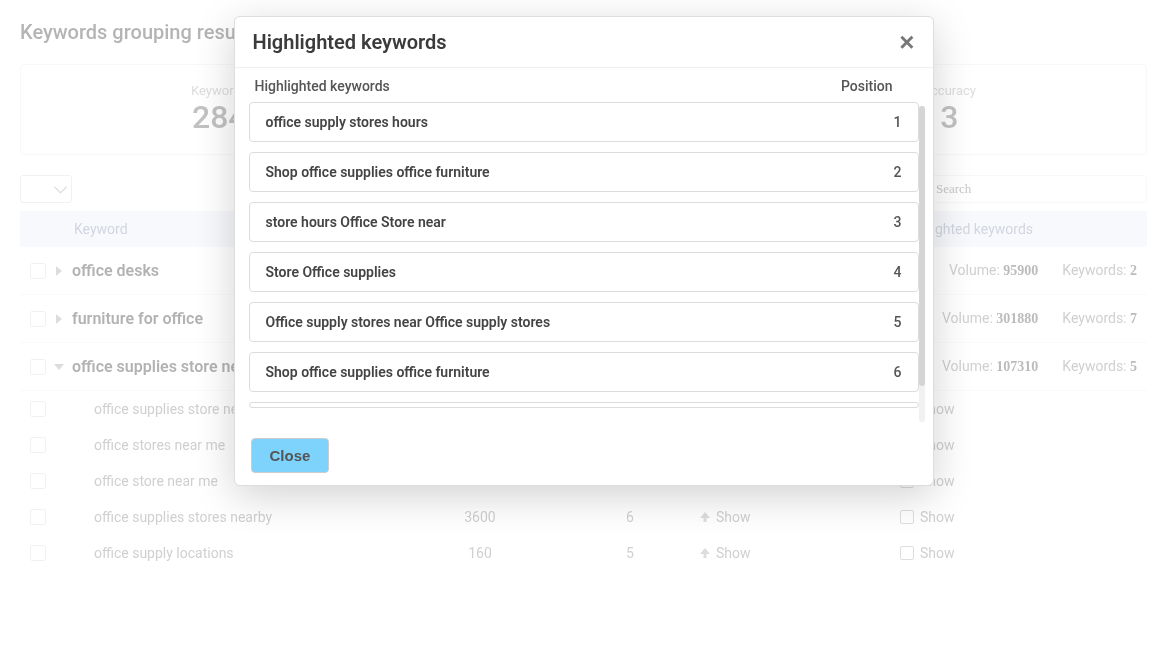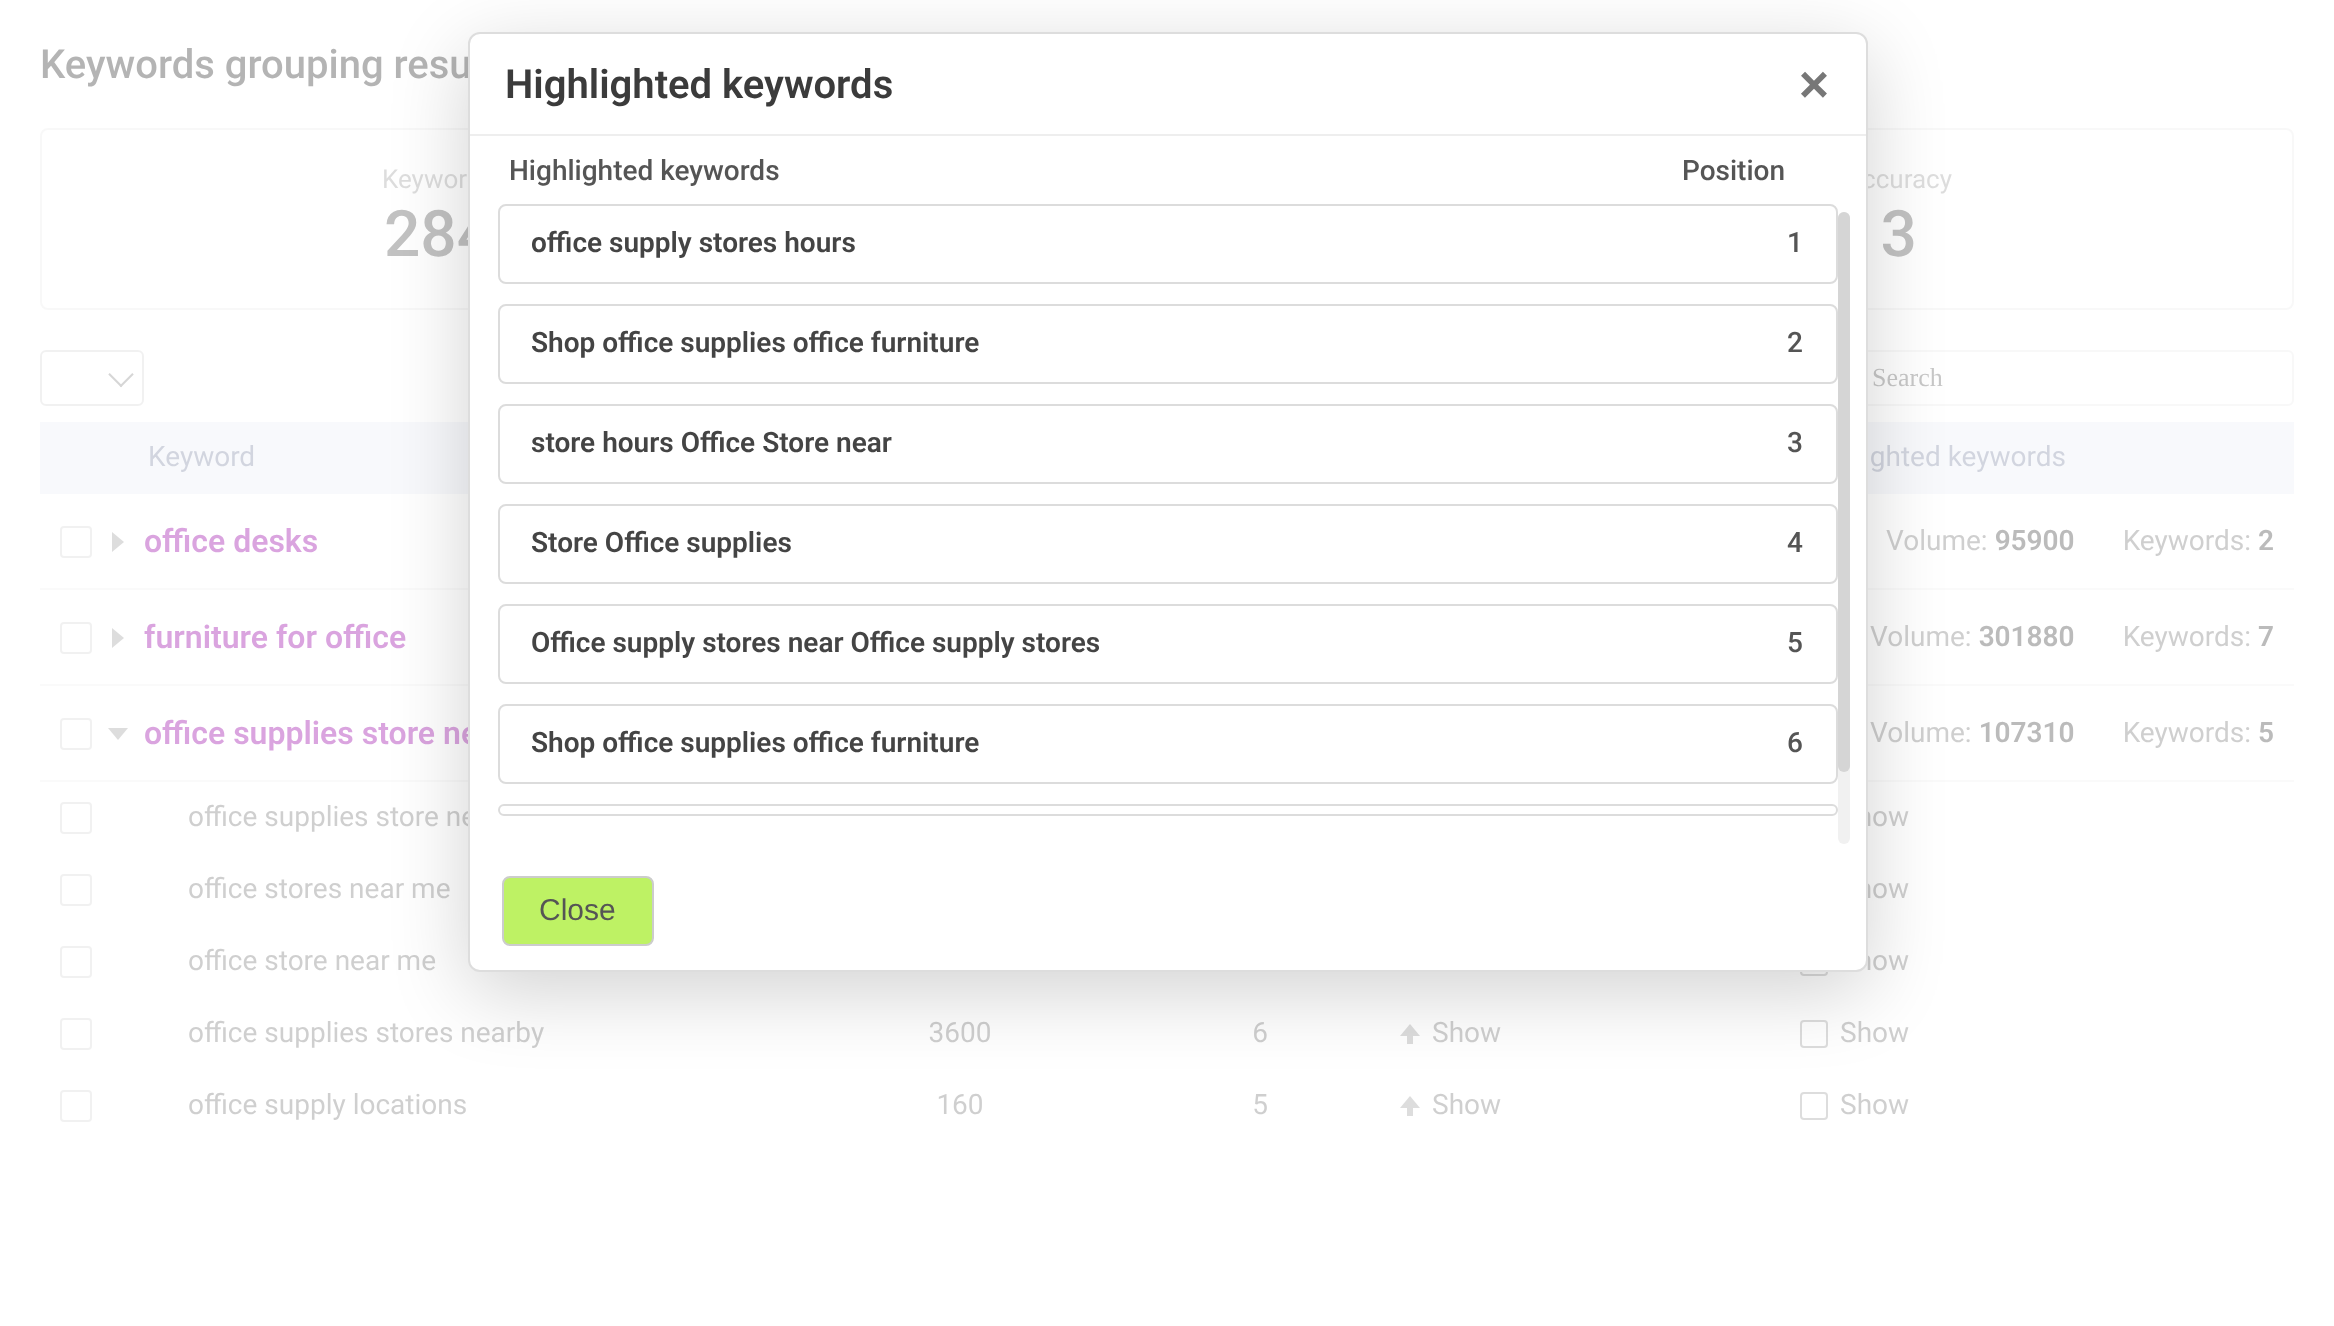--- a/index.html
+++ b/index.html
@@ -53,23 +53,23 @@
     padding: 10px 14px;
     font-size: 14px;
   }
   .group-row {
     display:flex; align-items:center; gap:10px; padding:14px 10px;
     border-bottom:1px solid #f2f2f2;
   }
   .checkbox { width:16px; height:16px; border:1px solid #ddd; border-radius:2px; }
   .tri { width:0; height:0; border-top:5px solid transparent; border-bottom:5px solid transparent; border-left:6px solid #aaa; }
   .tri.down { transform: rotate(90deg); }
-  .group-name { color:#a21caf; font-weight:600; font-size:16px; flex:0 0 auto; }
+  .group-name { color:#404040; font-weight:600; font-size:16px; flex:0 0 auto; }
   .group-meta { margin-left:auto; display:flex; gap:24px; color:#888; font-size:14px; }
-  .group-meta .val { color:#555; font-weight:600; }
+  .group-meta .val { color:#555; font-weight:600;font-family:Liberation Serif, serif; }
   .sub-row {
     display:grid;
     grid-template-columns: 40px 330px 160px 140px 200px 1fr;
     align-items:center;
     padding:10px 10px;
     color:#888; font-size:14px;
   }
   .sub-row .kw { color:#888; padding-left:24px; }
   .sub-row .num { text-align:center; }
   .show-link { display:flex; align-items:center; gap:6px; color:#888; }
@@ -135,23 +135,23 @@
     padding:11px 16px; margin-bottom:10px;
     display:flex; justify-content:space-between; align-items:center;
     font-size:14px; font-weight:600; color:#444;
   }
   .kw-row .pos { color:#555; font-weight:500; }
   .modal-foot {
     padding: 12px 16px;
     border-top: 0;
   }
   .close-btn {
-    border:1px solid #ccc; background:#bef264; color:#555;
+    border:1px solid #ccc; background:#7dd3fc; color:#555;
     font-size:15px; padding:8px 18px; border-radius:4px; cursor:pointer;
-    font-weight:400;
+    font-weight:700;
   }
 </style>
 </head>
 <body>
 
 <div class="page">
   <div class="page-title">Keywords grouping results</div>
 
   <div class="stats-bar">
     <div class="stat-block" style="margin-left:150px;">

